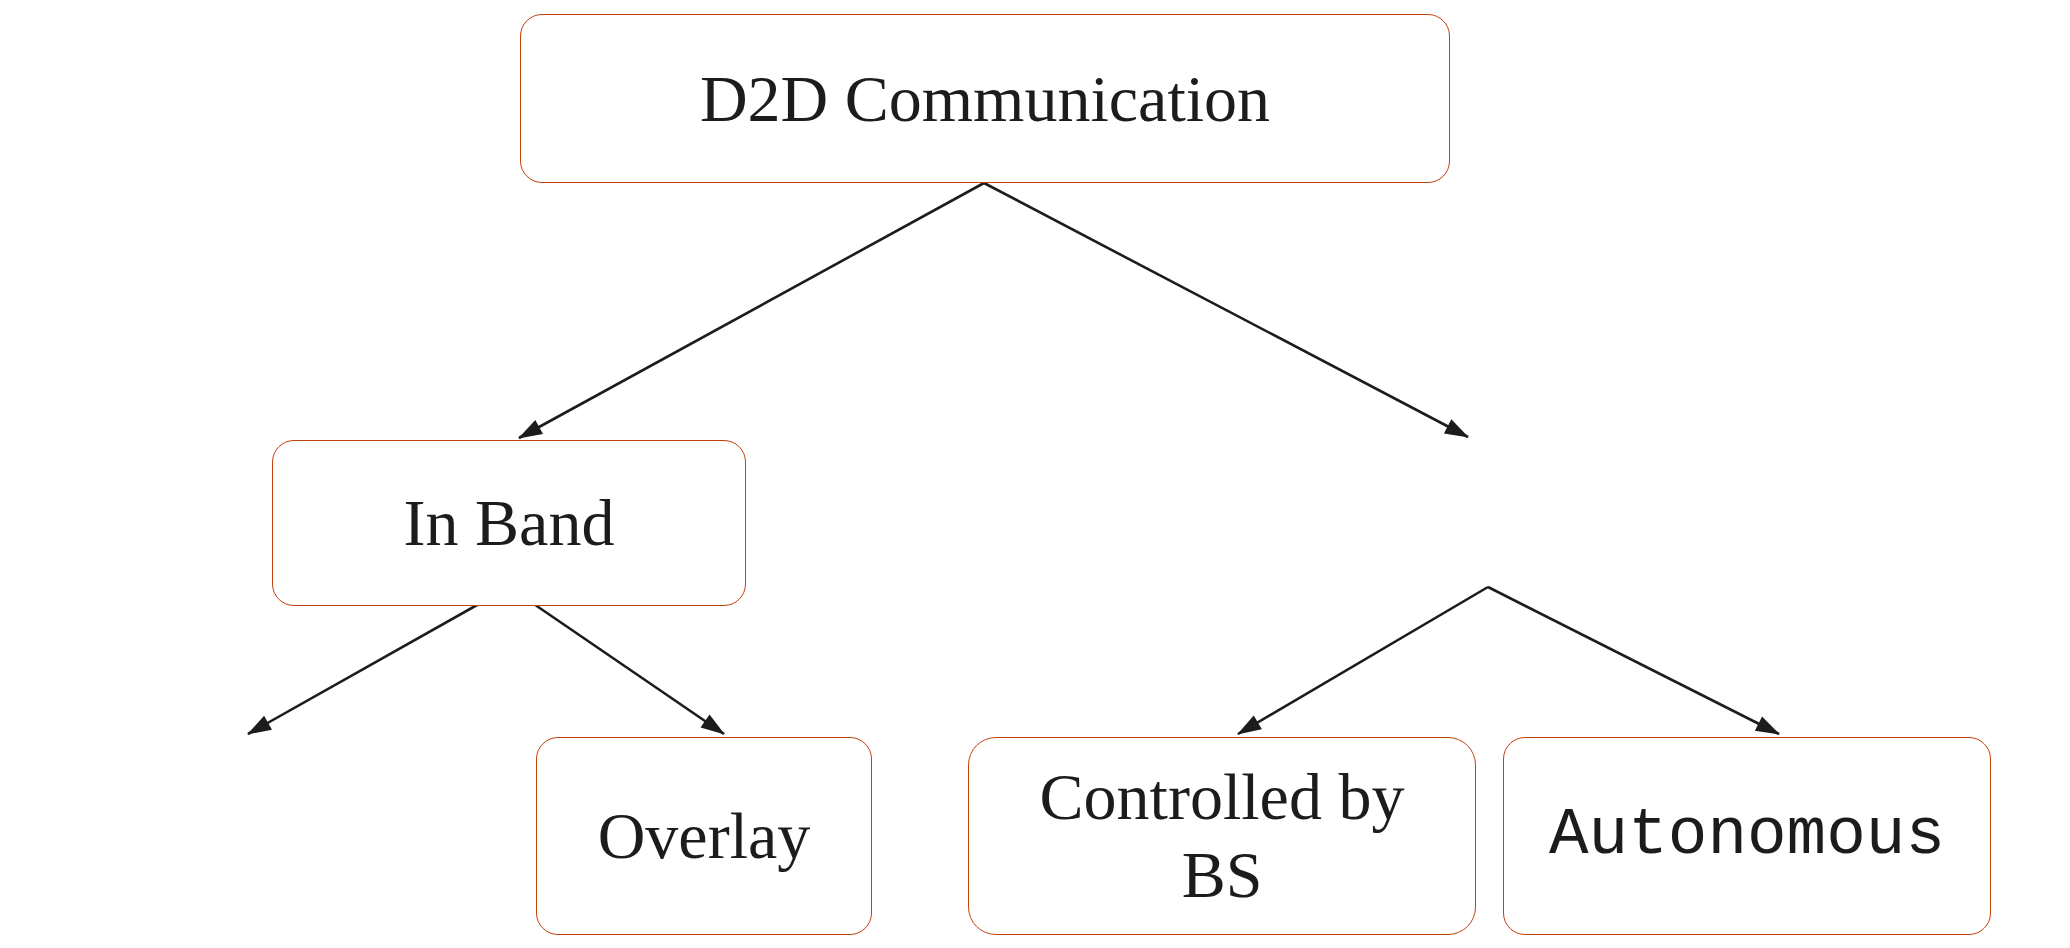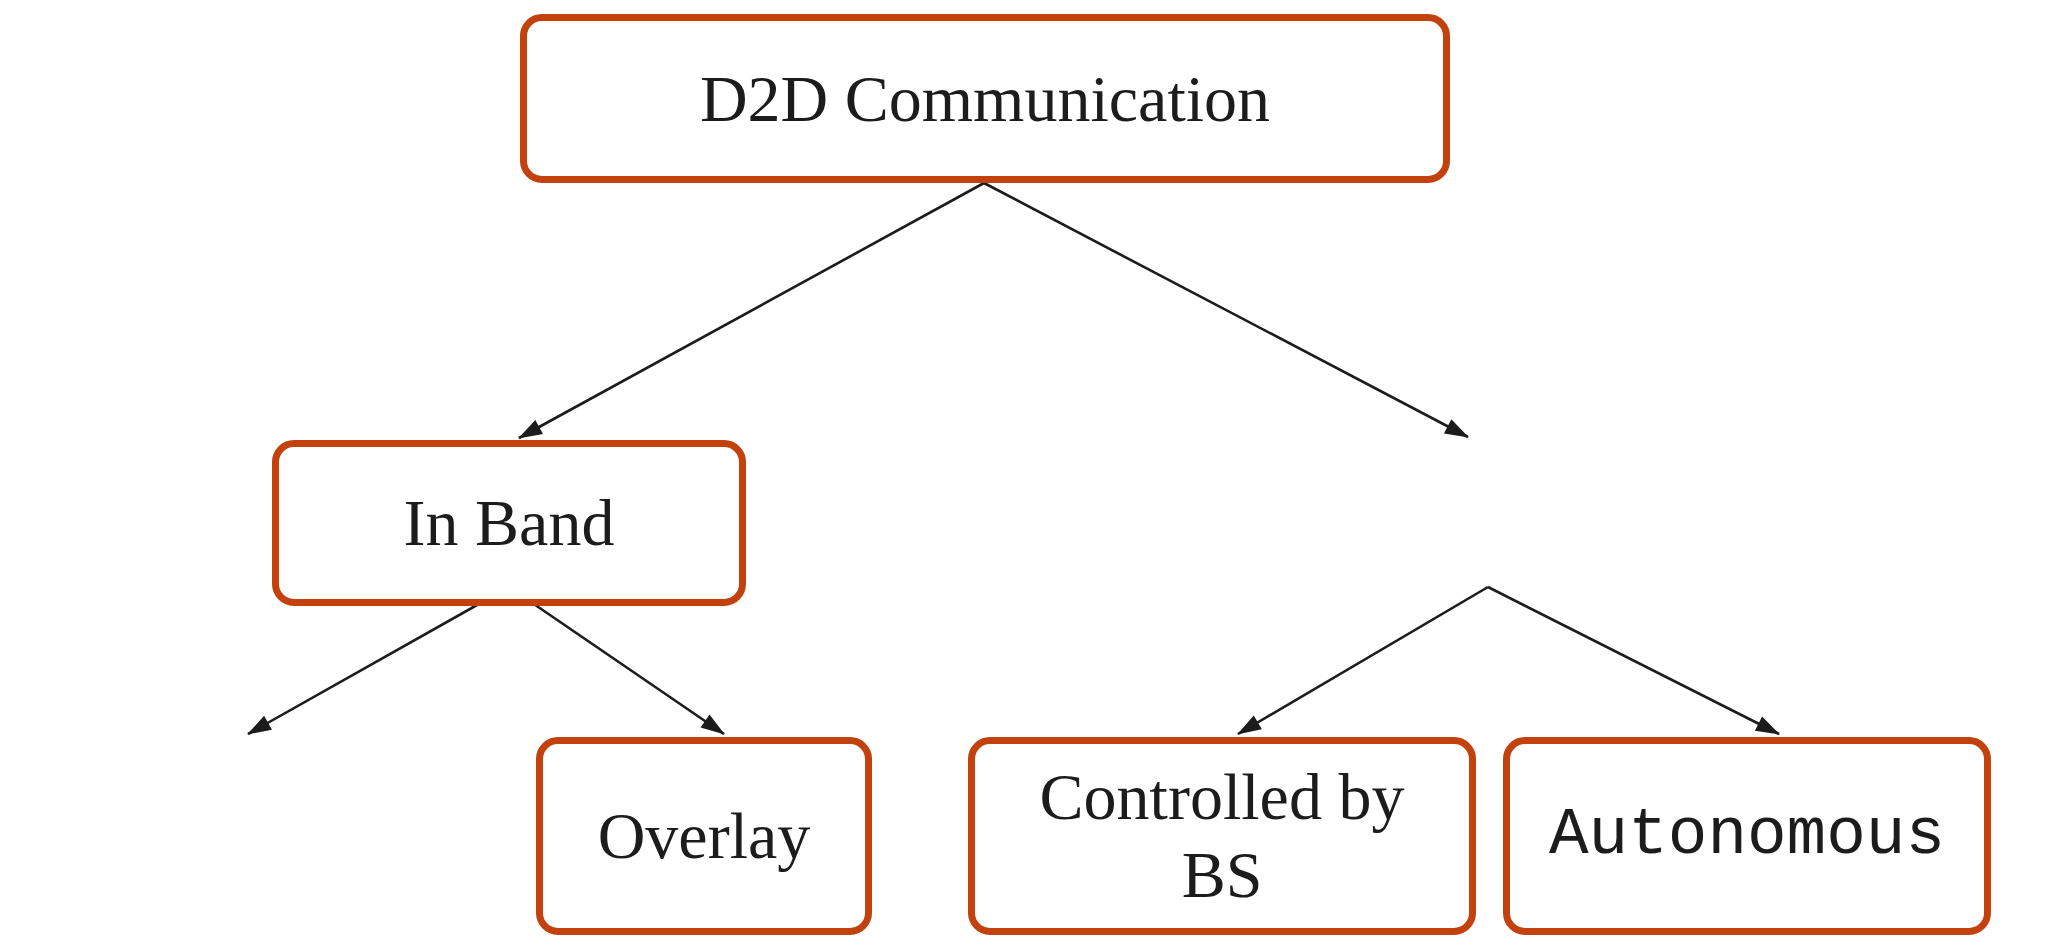--- a/index.html
+++ b/index.html
@@ -20,38 +20,38 @@
     left: 0;
     top: 0;
     width: 2070px;
     height: 948px;
     pointer-events: none;
   }
   .node {
     position: absolute;
     box-sizing: border-box;
     background: #ffffff;
-    border: 7px solid #c2410c;
+    border: 1px solid #c2410c;
     border-radius: 22px;
     display: flex;
     align-items: center;
     justify-content: center;
     text-align: center;
     color: #1c1c1c;
     font-size: 66px;
     line-height: 1.18;
   }
   .node .label { display: inline-block; }
   
   .node-root        { left: 520px; top: 14px;  width: 930px; height: 169px; }
   .node-in-band     { left: 272px; top: 440px; width: 474px; height: 166px; }
   .node-out-band    { left: 1245px; top: 440px; width: 486px; height: 147px; }
   .node-underlay    { left: 14px;  top: 737px; width: 462px; height: 198px; }
   .node-overlay     { left: 536px; top: 737px; width: 336px; height: 198px; }
-  .node-controlled  { left: 968px; top: 737px; width: 508px; height: 198px; }
+  .node-controlled  { left: 968px; top: 737px; width: 508px; height: 198px; border-radius: 28px; }
   .node-autonomous  { left: 1503px; top: 737px; width: 488px; height: 198px; font-family: Liberation Mono, monospace; }
   .node-controlled .label { max-width: 420px; }
 </style>
 </head>
 <body>
 
 <div class="canvas">
 
   <svg class="edges-layer" viewBox="0 0 2070 948" xmlns="http://www.w3.org/2000/svg" aria-hidden="true">
     <defs>

